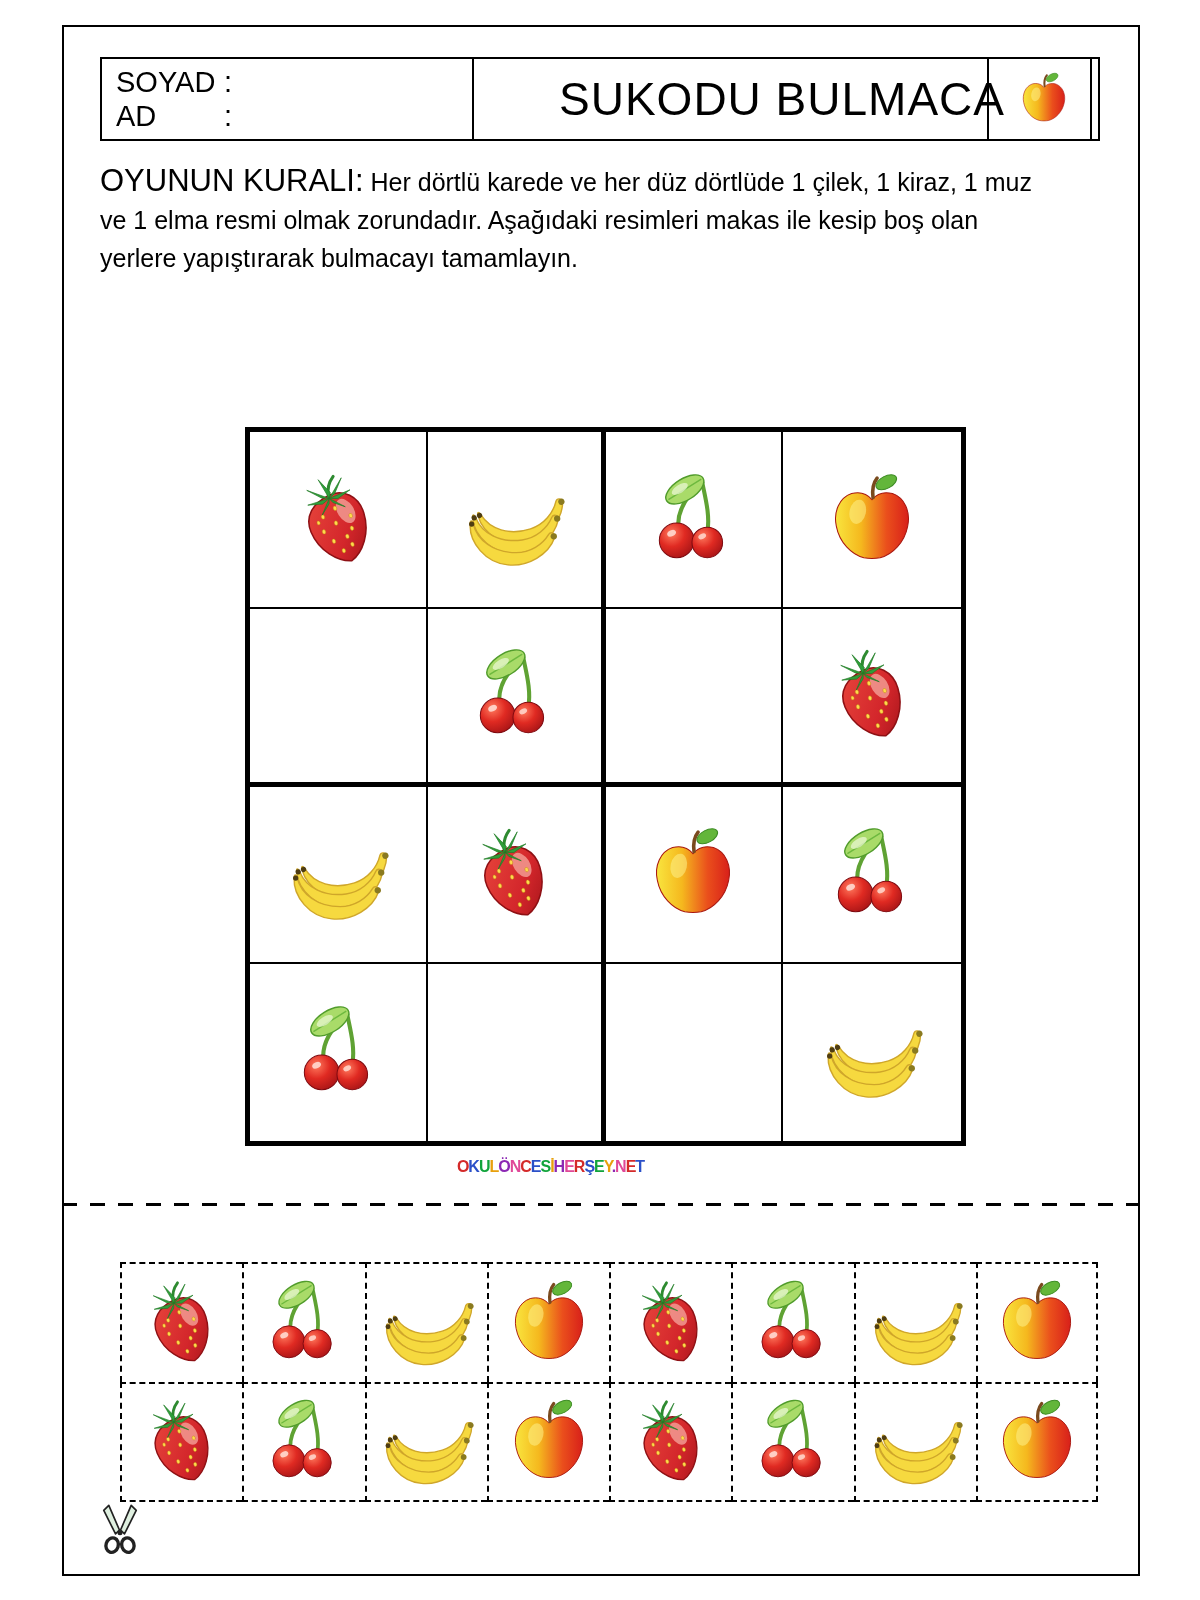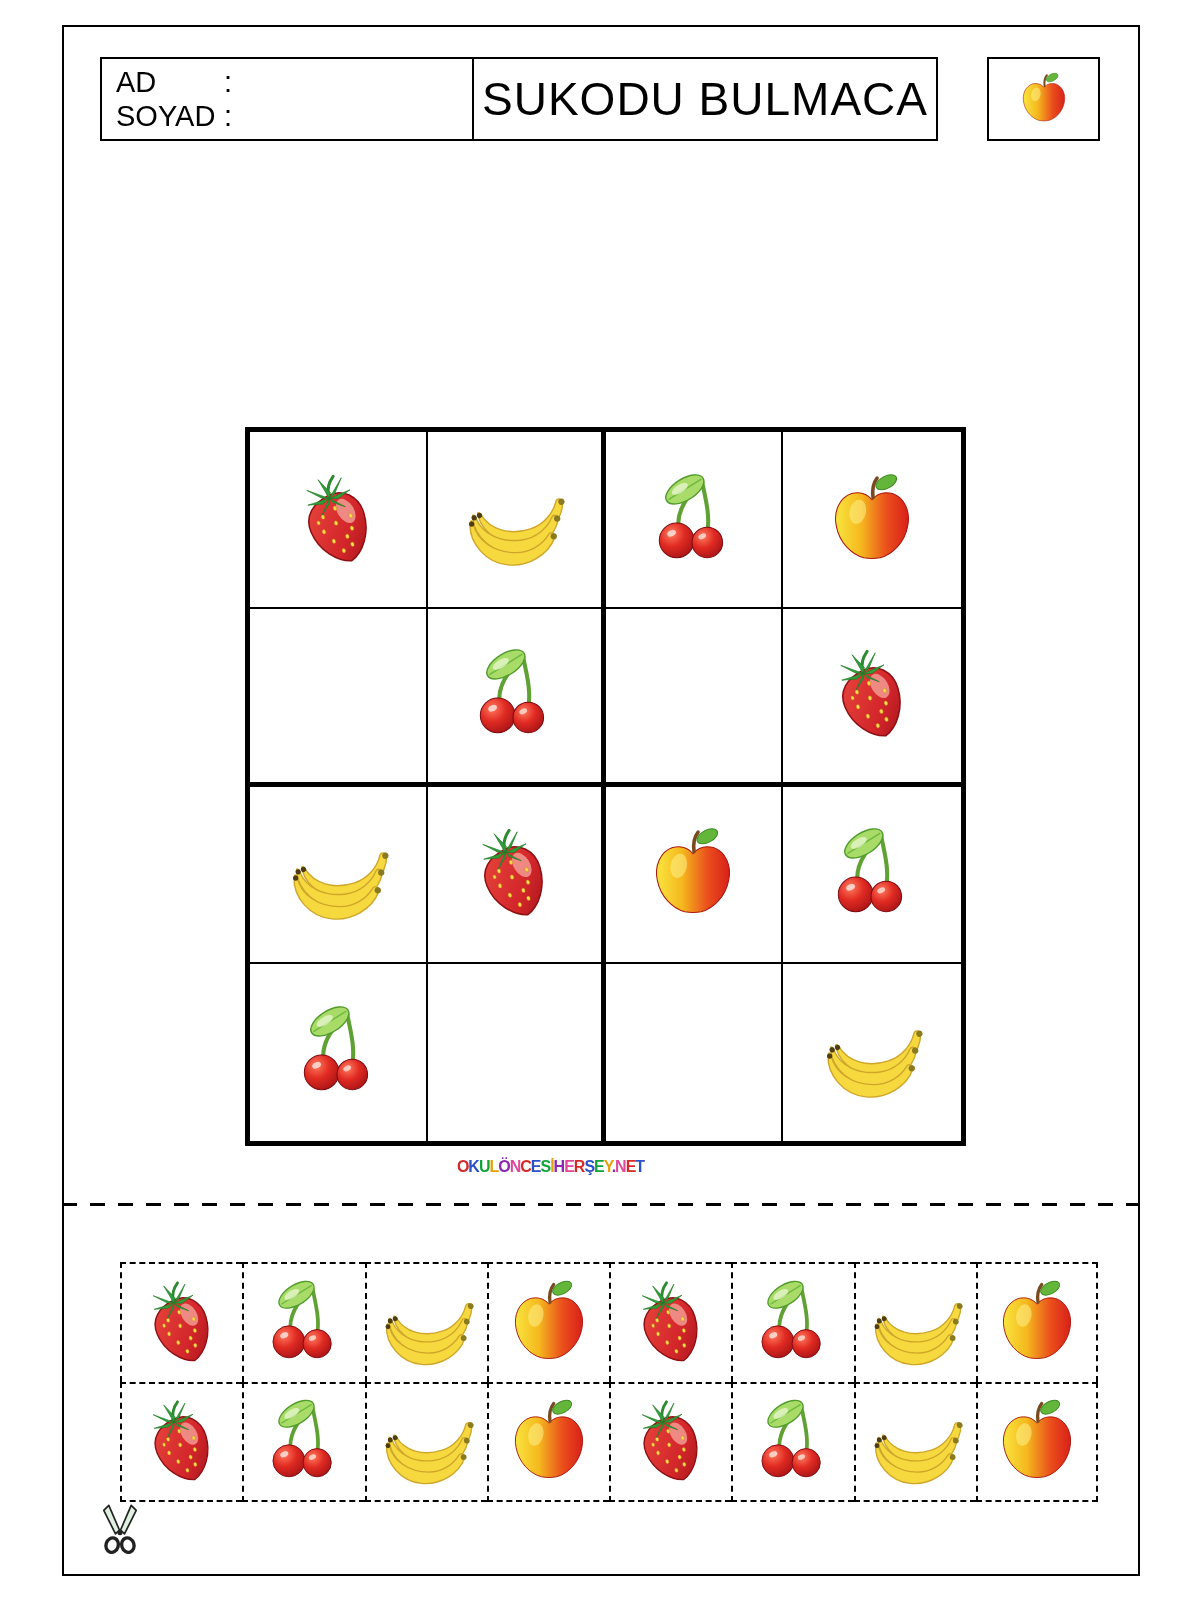--- a/index.html
+++ b/index.html
@@ -5,21 +5,21 @@
   html,body{margin:0;padding:0;background:#fff;}
   .page{position:relative;width:1200px;height:1600px;background:#fff;
         font-family:"Liberation Sans", sans-serif;color:#000;overflow:hidden;}
   .page-border{position:absolute;left:62px;top:25px;width:1078px;height:1551px;
         border:2px solid #000;box-sizing:border-box;}
   
   .name-box{position:absolute;left:100px;top:57px;width:374px;height:84px;
         border:2px solid #000;box-sizing:border-box;padding:6px 0 0 14px;}
   .name-row{font-size:29px;line-height:34px;}
   .nlabel{display:inline-block;width:108px;}
-  .title-box{position:absolute;left:472px;top:57px;width:466px;height:84px;
+  .title-box{position:absolute;left:472px;top:57px;width:620px;height:84px;
         border:2px solid #000;box-sizing:border-box;display:flex;align-items:center;justify-content:center;}
   .title-box span{font-size:46px;letter-spacing:1px;white-space:nowrap;}
   .apple-box{position:absolute;left:987px;top:57px;width:113px;height:84px;
         border:2px solid #000;box-sizing:border-box;display:flex;align-items:center;justify-content:center;}
   
   .instructions{position:absolute;left:100px;top:162px;width:952px;margin:0;
         font-size:25px;line-height:38px;}
   .rule-label{font-size:31px;}
   .rule-text{white-space:pre-line;}
   
@@ -143,35 +143,38 @@
     <ellipse cx="36" cy="77" rx="11" ry="13" fill="none" stroke="#222" stroke-width="6" transform="rotate(18 36 77)"></ellipse>
     <ellipse cx="64" cy="77" rx="11" ry="13" fill="none" stroke="#222" stroke-width="6" transform="rotate(-18 64 77)"></ellipse>
   </symbol>
 </svg>
 
 <div class="page">
   <div class="page-border"></div>
 
   <div class="name-box">
     <div class="name-row">
-      <span class="nlabel">AD</span><span>:</span>
+      <span class="nlabel">SOYAD</span><span>:</span>
     </div>
     <div class="name-row">
-      <span class="nlabel">SOYAD</span><span>:</span>
+      <span class="nlabel">AD</span><span>:</span>
     </div>
   </div>
   <div class="title-box">
     <span>SUKODU BULMACA</span>
   </div>
   <div class="apple-box">
     <svg viewBox="0 0 100 100" width="58" height="58">
         <use href="#sym-apple"></use>
       </svg>
   </div>
 
+  <p class="instructions"><span class="rule-label">OYUNUN KURALI:</span> <span class="rule-text">Her dörtlü karede ve her düz dörtlüde 1 çilek, 1 kiraz, 1 muz
+ve 1 elma resmi olmak zorundadır. Aşağıdaki resimleri makas ile kesip boş olan
+yerlere yapıştırarak bulmacayı tamamlayın.</span></p>
 
   <div class="sudoku">
       <div class="cell">
         <svg viewBox="0 0 100 100" width="102" height="102">
           <use href="#sym-strawberry"></use>
         </svg>
       </div>
       <div class="cell">
         <svg viewBox="0 0 100 100" width="102" height="102">
           <use href="#sym-banana"></use>

